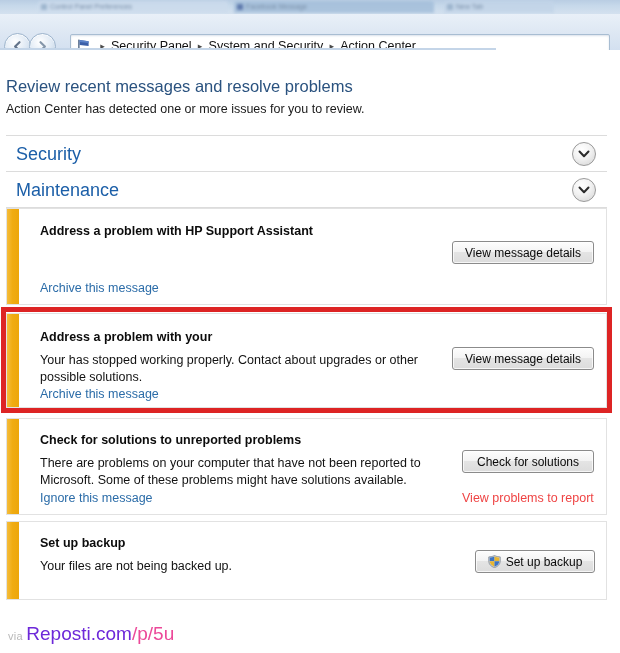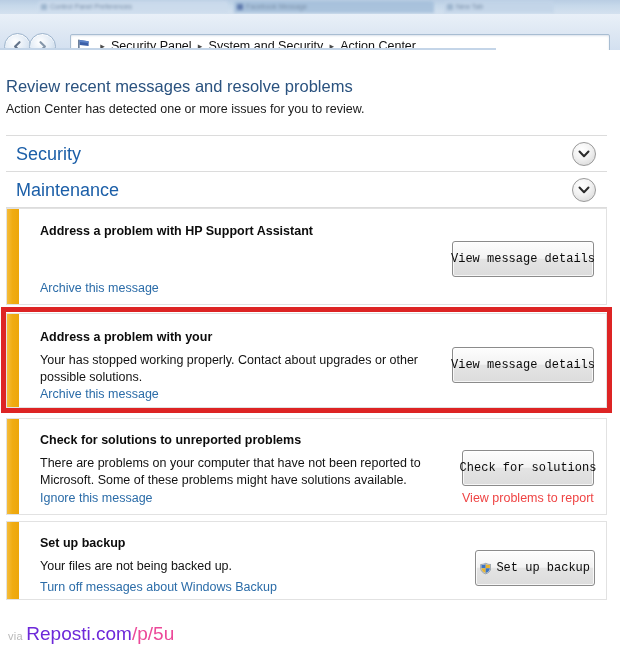--- a/index.html
+++ b/index.html
@@ -227,25 +227,25 @@
     position: absolute;
     font-size: 12.5px;
     color: #ef4444;
     white-space: nowrap;
     cursor: pointer;
   }
 
   
   .action-button {
     position: absolute;
-    height: 36px;
+    height: 23px;
     background: linear-gradient(to bottom, #fdfdfd 0%, #f3f3f3 48%, #e4e4e4 50%, #dcdcdc 100%);
     border: 1px solid #8b8b8b;
     border-radius: 3px;
-    font-family: Liberation Mono, monospace;
+    font-family: Liberation Sans, sans-serif;
     font-size: 12px;
     color: #0a0a0a;
     display: flex;
     align-items: center;
     justify-content: center;
     gap: 5px;
     box-shadow: inset 0 0 0 1px rgba(255,255,255,.75);
     cursor: pointer;
     padding: 4px;
     white-space: nowrap;
@@ -394,21 +394,20 @@
       <div class="msg-link-right" style="top:72px; left:443px;">View problems to report</div>
       <button class="action-button" style="top:31px; left:443px; width:132px;">Check for solutions</button>
     </div>
   </div>
 
   <div class="msg-item" id="msg-item-3">
     <div class="accent-bar" style="background: linear-gradient(to right, rgb(245, 189, 60) 0%, rgb(240, 172, 18) 45%, rgb(237, 166, 10) 100%);"></div>
     <div class="msg-body">
       <div class="msg-title" style="top:14px;">Set up backup</div>
       <div class="msg-desc" style="top:36px;">Your files are not being backed up.</div>
-      <div class="msg-link" style="top:58px;">Turn off messages about Windows Backup</div>
       <button class="action-button" style="top:28px; left:456px; width:120px;">
         <svg width="13" height="13" viewBox="0 0 13 13">
           <path d="M6.5 0.6 C4.3 1.6 2.1 1.9 0.8 1.9 L0.8 6.2 C0.8 9.4 3.3 11.6 6.5 12.6 C9.7 11.6 12.2 9.4 12.2 6.2 L12.2 1.9 C10.9 1.9 8.7 1.6 6.5 0.6 Z" fill="#d8dde2" stroke="#6b7681" stroke-width="0.7"></path>
           <path d="M6.5 1.5 C4.8 2.3 3.1 2.6 1.7 2.6 L1.7 6.3 L6.5 6.3 Z" fill="#3d74c4"></path>
           <path d="M6.5 1.5 C8.2 2.3 9.9 2.6 11.3 2.6 L11.3 6.3 L6.5 6.3 Z" fill="#e8b530"></path>
           <path d="M1.7 6.3 L6.5 6.3 L6.5 11.7 C4.0 10.8 1.7 9.0 1.7 6.3 Z" fill="#e8b530"></path>
           <path d="M11.3 6.3 L6.5 6.3 L6.5 11.7 C9.0 10.8 11.3 9.0 11.3 6.3 Z" fill="#3d74c4"></path>
         </svg>
         <span>Set up backup</span>
       </button>

